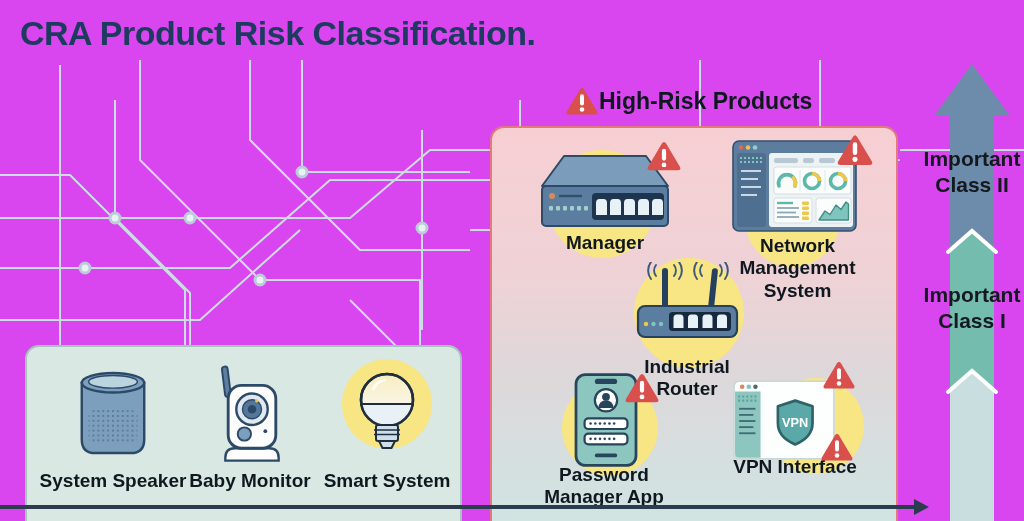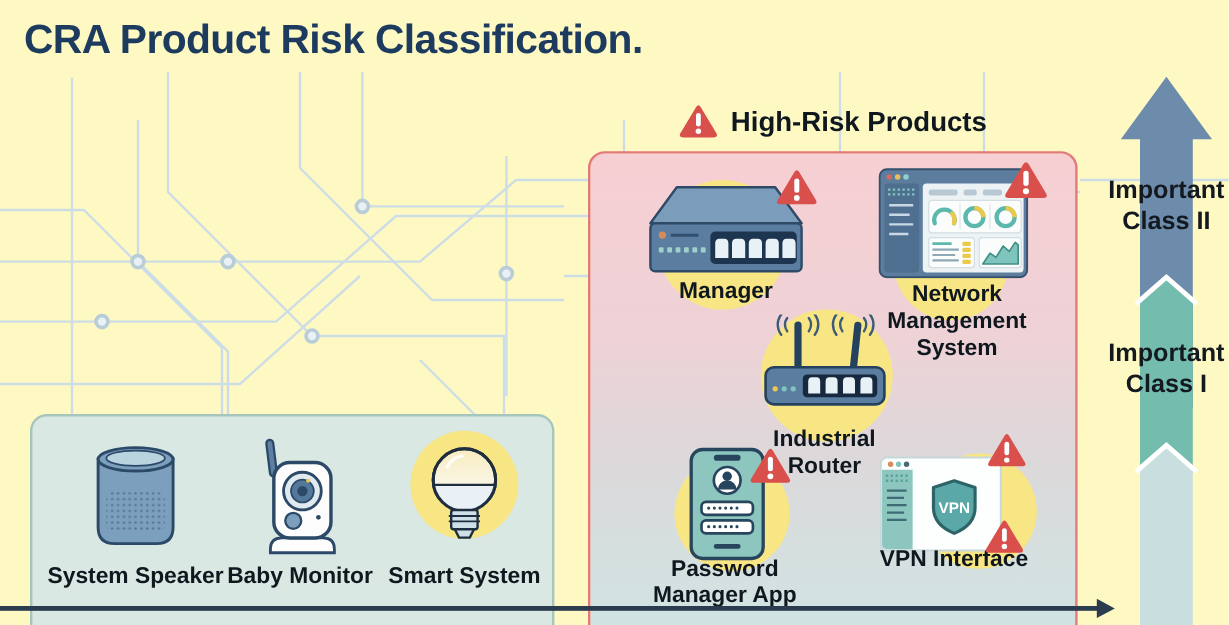--- a/index.html
+++ b/index.html
@@ -1,20 +1,20 @@
 <!DOCTYPE html>
 <html><head>
 <meta charset="utf-8">
 <style>
   * { margin:0; padding:0; box-sizing:border-box; }
   html,body { width:1024px; height:521px; }
   body { font-family:"Liberation Sans", sans-serif; }
   #stage {
     position:relative; width:1024px; height:521px;
-    background:#fef9c3; overflow:hidden;
+    background:#d946ef; overflow:hidden;
   }
 
   #bg-pattern { position:absolute; left:0; top:0; z-index:0; }
 
   #page-title {
     position:absolute; left:20px; top:14px; z-index:5;
     font-size:34px; font-weight:bold; letter-spacing:-0.5px; color:#1d3a5f;
   }
 
   
@@ -25,21 +25,21 @@
   #high-risk-box {
     position:absolute; left:490px; top:126px; width:408px; height:408px; z-index:1;
     background:linear-gradient(180deg,#f7cfd3 0%, #eed2d6 38%, #ddd8da 62%, #cfe5e3 100%);
     border:2px solid #e2797c; border-radius:14px;
   }
 
   .section-header {
     position:absolute; z-index:5; font-size:23px; font-weight:bold; color:#10181f;
     text-align:center;
   }
-  #high-risk-header { left:565px; top:86px; display:flex; align-items:center; gap:10px; }
+  #high-risk-header { left:565px; top:86px; display:flex; align-items:center; }
   #high-risk-header .hdr-text { white-space:nowrap; }
   #standard-header { left:60px; top:306px; width:380px; }
 
   
   .glow-circle { position:absolute; border-radius:50%; background:#f8e584; z-index:2; }
   .item-icon { position:absolute; z-index:3; }
   .warn { position:absolute; z-index:4; }
   .item-label {
     position:absolute; z-index:3; text-align:center;
     font-size:19px; font-weight:600; color:#10181f; line-height:1.18;

